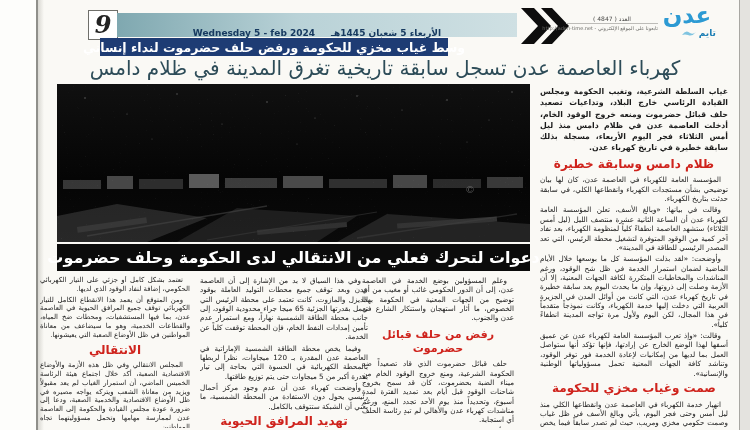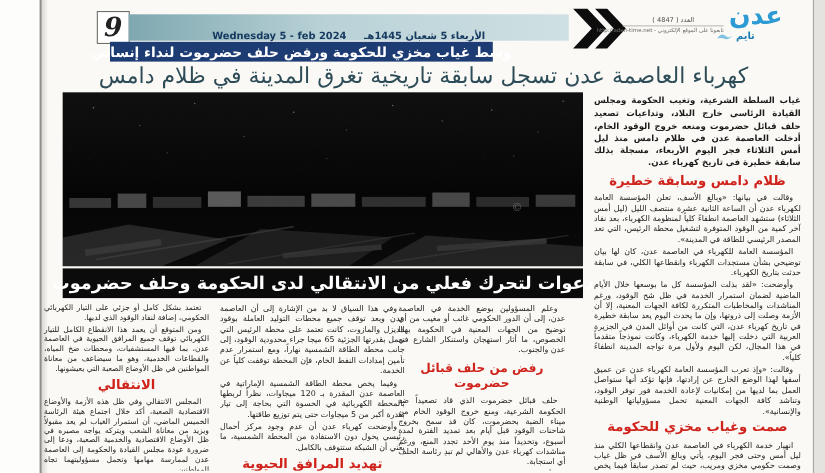--- a/index.html
+++ b/index.html
@@ -21,21 +21,21 @@
   .date-bar{position:absolute;left:117px;top:13px;width:400px;height:24px;
             background:linear-gradient(90deg,#7fa8b0,#b9d2d7 45%,#cfe0e3);
             display:flex;align-items:center;justify-content:center;gap:16px;direction:rtl;}
   .date-bar .d{font-size:9px;font-weight:bold;color:#173a60;white-space:nowrap;margin-top:16px;}
   .chevrons{position:absolute;left:521px;top:7px;}
   .issue-block{position:absolute;left:566px;top:15px;width:92px;text-align:center;direction:rtl;}
   .issue-block .l1{font-size:6px;color:#4a4a48;border-bottom:1px solid #bdbcb8;padding-bottom:1px;}
   .issue-block .l2{font-size:5px;color:#6a6a66;margin-top:1px;white-space:nowrap;}
   .logo{position:absolute;left:652px;top:4px;width:70px;text-align:center;}
   .logo-main{font-size:23px;font-weight:bold;color:#2c9ad3;line-height:1;letter-spacing:-1px;}
-  .logo-sub-row{display:flex;align-items:center;justify-content:flex-start;gap:3px;margin-top:1px;padding-right:6px;}
+  .logo-sub-row{display:flex;align-items:center;justify-content:flex-end;gap:3px;margin-top:1px;padding-right:6px;}
   .logo-sub{font-size:9px;font-weight:bold;color:#1d7fb5;}
   
   .kicker-bar{position:absolute;left:100px;top:38px;width:348px;height:18px;background:#1e3c74;
               display:flex;align-items:center;justify-content:center;}
   .kicker-bar span{color:#fff;font-weight:bold;font-size:12.5px;direction:rtl;white-space:nowrap;}
   .headline{position:absolute;left:40px;top:56px;width:690px;margin:0;text-align:center;
             font-size:20px;font-weight:normal;color:#2d4c58;direction:rtl;white-space:nowrap;}
   
   .photo{position:absolute;left:57px;top:84px;width:473px;height:158px;background:#060606;overflow:hidden;}
   .caption-bar{position:absolute;left:57px;top:244px;width:473px;height:27px;background:#0b0b0b;
@@ -161,22 +161,22 @@
     <span class="watermark">©</span>
   </div>
 
   <div class="caption-bar">
     <span>دعوات لتحرك فعلي من الانتقالي لدى الحكومة وحلف حضرموت</span>
   </div>
 
   <div class="col main-col">
     <p class="lead">غياب السلطة الشرعية، وتغيب الحكومة ومجلس القيادة الرئاسي خارج البلاد، وتداعيات تصعيد حلف قبائل حضرموت ومنعه خروج الوقود الخام، أدخلت العاصمة عدن في ظلام دامس منذ ليل أمس الثلاثاء فجر اليوم الأربعاء، مسجلة بذلك سابقة خطيرة في تاريخ كهرباء عدن.</p>
     <div class="red-h">ظلام دامس وسابقة خطيرة</div>
+    <p>المؤسسة العامة للكهرباء في العاصمة عدن، كان لها بيان توضيحي بشأن مستجدات الكهرباء وانقطاعها الكلي، في سابقة حدثت بتاريخ الكهرباء.</p>
     <p>وقالت في بيانها: «وبالغ الأسف، تعلن المؤسسة العامة لكهرباء عدن أن الساعة الثانية عشرة منتصف الليل (ليل أمس الثلاثاء) ستشهد العاصمة انطفاءً كلياً لمنظومة الكهرباء، بعد نفاد آخر كمية من الوقود المتوفرة لتشغيل محطة الرئيس، التي تعد المصدر الرئيسي للطاقة في المدينة».</p>
-    <p>المؤسسة العامة للكهرباء في العاصمة عدن، كان لها بيان توضيحي بشأن مستجدات الكهرباء وانقطاعها الكلي، في سابقة حدثت بتاريخ الكهرباء.</p>
     <p>وأوضحت: «لقد بذلت المؤسسة كل ما بوسعها خلال الأيام الماضية لضمان استمرار الخدمة في ظل شح الوقود، ورغم المناشدات والمخاطبات المتكررة لكافة الجهات المعنية، إلا أن الأزمة وصلت إلى ذروتها، وإن ما يحدث اليوم يعد سابقة خطيرة في تاريخ كهرباء عدن، التي كانت من أوائل المدن في الجزيرة العربية التي دخلت إليها خدمة الكهرباء، وكانت نموذجاً متقدماً في هذا المجال، لكن اليوم ولأول مرة تواجه المدينة انطفاءً كلياً».</p>
     <p>وقالت: «وإذ تعرب المؤسسة العامة لكهرباء عدن عن عميق أسفها لهذا الوضع الخارج عن إرادتها، فإنها تؤكد أنها ستواصل العمل بما لديها من إمكانيات لإعادة الخدمة فور توفر الوقود، وتناشد كافة الجهات المعنية تحمل مسؤولياتها الوطنية والإنسانية».</p>
     <div class="red-h">صمت وغياب مخزي للحكومة</div>
     <p>انهيار خدمة الكهرباء في العاصمة عدن وانقطاعها الكلي منذ ليل أمس وحتى فجر اليوم، يأتي وبالغ الأسف في ظل غياب وصمت حكومي مخزي ومريب، حيث لم تصدر سابقاً فيما يخص التوجيه بتوفير الوقود في أقل الأحوال، ناهيك عن تحملها المسؤولية في شراء وقود الديزل والمازوت الذي يشغل الجزء الأكبر من محطات توليد الطاقة في العاصمة عدن.</p>
 
   </div>
 
   <div class="col col-c">
     <p>وعلم المسؤولين بوضع الخدمة في العاصمة عدن، إلى أن الدور الحكومي غائب أو مغيب من أي توضيح من الجهات المعنية في الحكومة بهذا الخصوص، ما أثار استهجان واستنكار الشارع في عدن والجنوب.</p>
     <div class="red-h big">رفض من حلف قبائل حضرموت</div>

